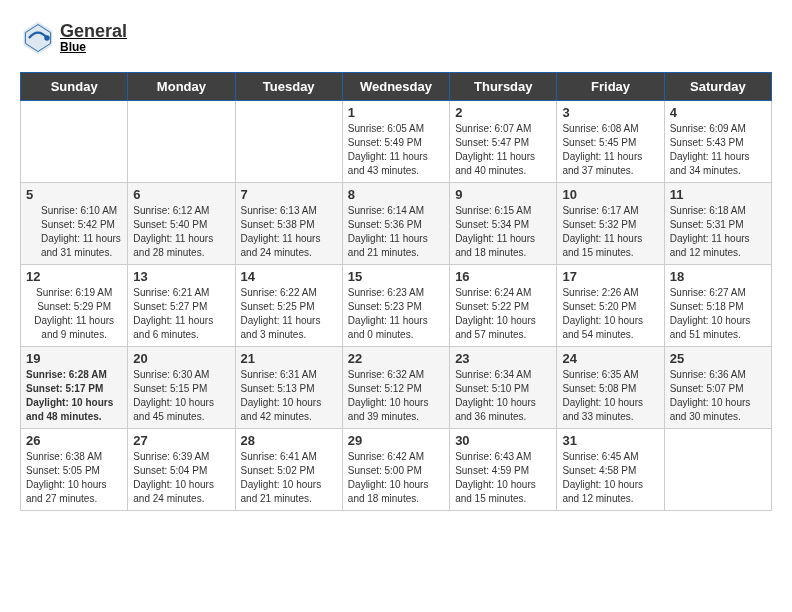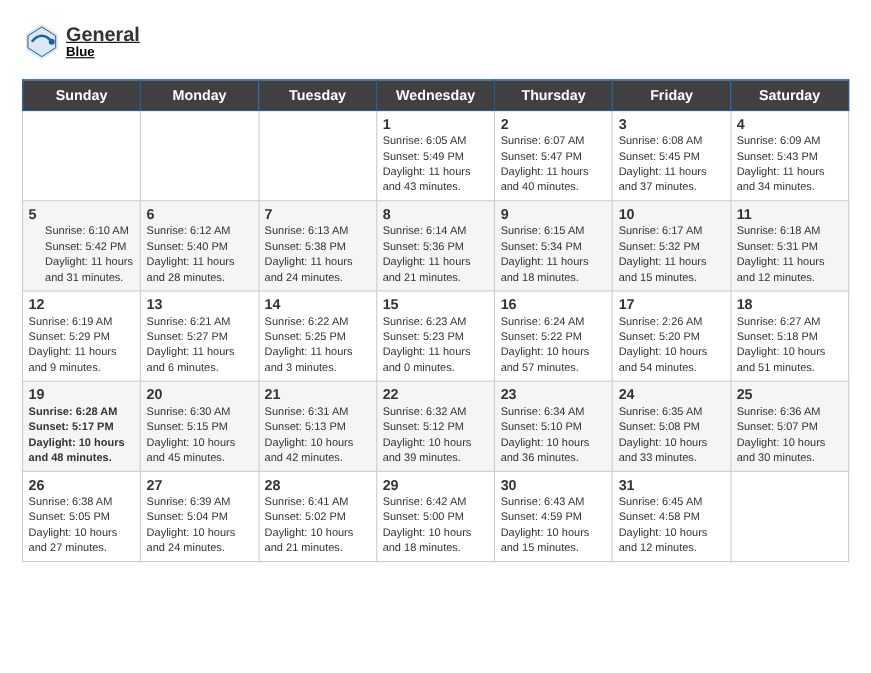--- a/index.html
+++ b/index.html
@@ -195,21 +195,21 @@
         <td>
           <span class="day-number">11</span>
           <div class="day-info" style="white-space: pre-line;">Sunrise: 6:18 AM
 Sunset: 5:31 PM
 Daylight: 11 hours and 12 minutes.</div>
         </td>
       </tr>
       <tr>
         <td>
           <span class="day-number">12</span>
-          <div class="day-info" style="white-space: pre-line;">Sunrise: 6:19 AM
+          <div class="day-info" style="white-space: pre-line; text-align: center;">Sunrise: 6:19 AM
 Sunset: 5:29 PM
 Daylight: 11 hours and 9 minutes.</div>
         </td>
         <td>
           <span class="day-number">13</span>
           <div class="day-info" style="white-space: pre-line;">Sunrise: 6:21 AM
 Sunset: 5:27 PM
 Daylight: 11 hours and 6 minutes.</div>
         </td>
         <td>

